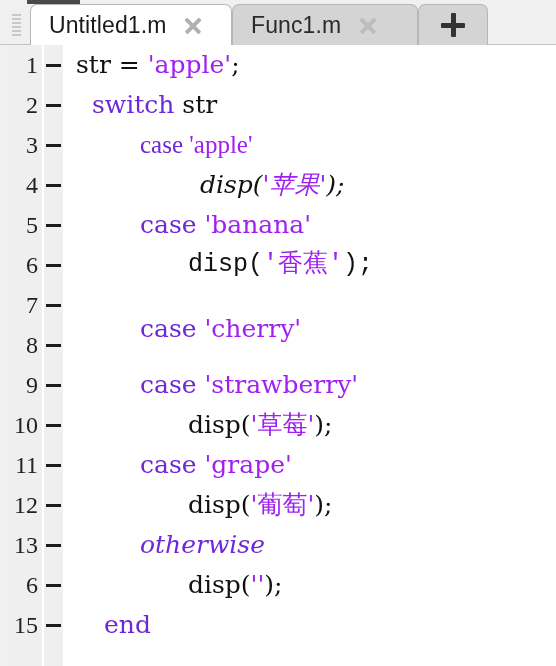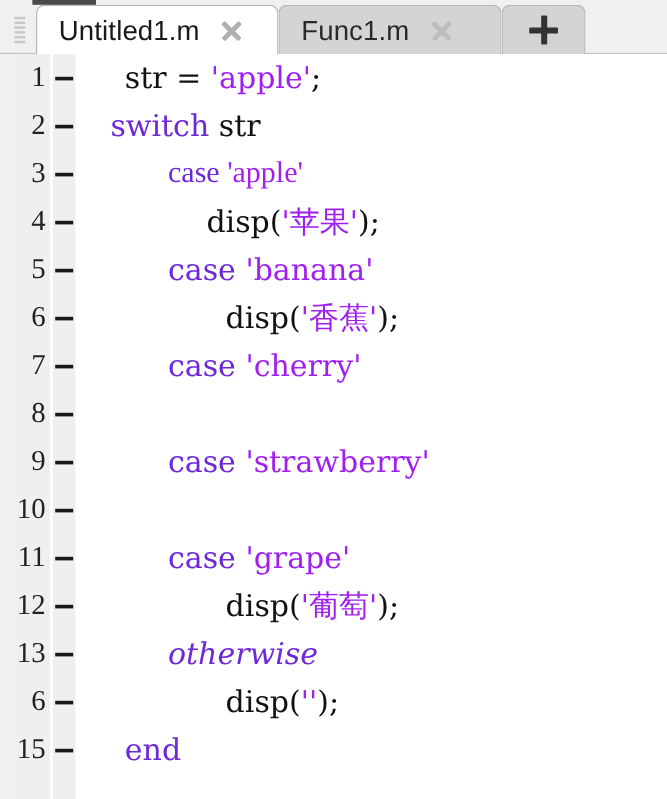--- a/index.html
+++ b/index.html
@@ -270,64 +270,65 @@
     <div class="gutter-rail"></div>
     <div class="gutter-numbers"></div>
     <div class="gutter-sep"></div>
     <div class="gutter-marks"></div>
     <div class="gutter-edge"></div>
 
     <div class="lines" id="code-lines">
         <div class="line">
           <div class="ln">1</div>
           <div class="bp"></div>
-          <div class="code" style="left: 104px;"><span class="pl">str = </span><span class="str">'apple'</span><span class="pl">;</span></div>
+          <div class="code" style="left: 76px;"><span class="pl">str = </span><span class="str">'apple'</span><span class="pl">;</span></div>
         </div>
         <div class="line">
           <div class="ln">2</div>
           <div class="bp"></div>
           <div class="code" style="left: 92px;"><span class="kw">switch</span><span class="pl"> str</span></div>
         </div>
         <div class="line">
           <div class="ln">3</div>
           <div class="bp"></div>
           <div class="code" style="left: 140px; font-family: Liberation Serif, serif;"><span class="kw">case</span><span class="pl"> </span><span class="str">'apple'</span></div>
         </div>
         <div class="line">
           <div class="ln">4</div>
           <div class="bp"></div>
-          <div class="code" style="left: 172px;"><span class="pl">disp(</span><span class="str">'苹果'</span><span class="pl">);</span></div>
+          <div class="code" style="left: 200px; font-style: italic;"><span class="pl">disp(</span><span class="str">'苹果'</span><span class="pl">);</span></div>
         </div>
         <div class="line">
           <div class="ln">5</div>
           <div class="bp"></div>
           <div class="code" style="left: 140px;"><span class="kw">case</span><span class="pl"> </span><span class="str">'banana'</span></div>
         </div>
         <div class="line">
           <div class="ln">6</div>
           <div class="bp"></div>
-          <div class="code" style="left: 188px;"><span class="pl">disp(</span><span class="str">'香蕉'</span><span class="pl">);</span></div>
+          <div class="code" style="left: 188px; font-family: Liberation Mono, monospace;"><span class="pl">disp(</span><span class="str">'香蕉'</span><span class="pl">);</span></div>
         </div>
         <div class="line">
           <div class="ln">7</div>
           <div class="bp"></div>
-          <div class="code" style="left: 140px;"><span class="kw">case</span><span class="pl"> </span><span class="str">'cherry'</span></div>
+          <div class="code" style="left: 140px; margin-top: 24px;"><span class="kw">case</span><span class="pl"> </span><span class="str">'cherry'</span></div>
         </div>
         <div class="line">
           <div class="ln">8</div>
           <div class="bp"></div>
         </div>
         <div class="line">
           <div class="ln">9</div>
           <div class="bp"></div>
           <div class="code" style="left: 140px;"><span class="kw">case</span><span class="pl"> </span><span class="str">'strawberry'</span></div>
         </div>
         <div class="line">
           <div class="ln">10</div>
           <div class="bp"></div>
+          <div class="code" style="left: 188px;"><span class="pl">disp(</span><span class="str">'草莓'</span><span class="pl">);</span></div>
         </div>
         <div class="line">
           <div class="ln">11</div>
           <div class="bp"></div>
           <div class="code" style="left: 140px;"><span class="kw">case</span><span class="pl"> </span><span class="str">'grape'</span></div>
         </div>
         <div class="line">
           <div class="ln">12</div>
           <div class="bp"></div>
           <div class="code" style="left: 188px; text-align: center;"><span class="pl">disp(</span><span class="str">'葡萄'</span><span class="pl">);</span></div>

